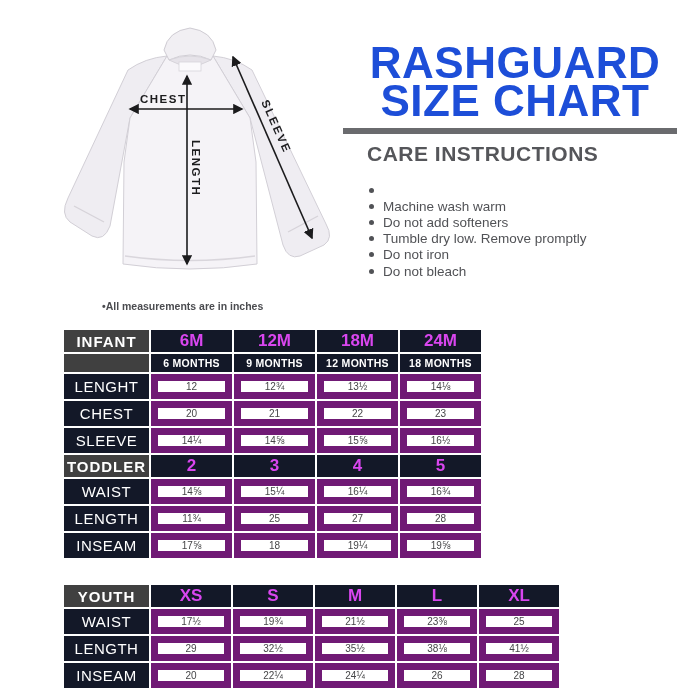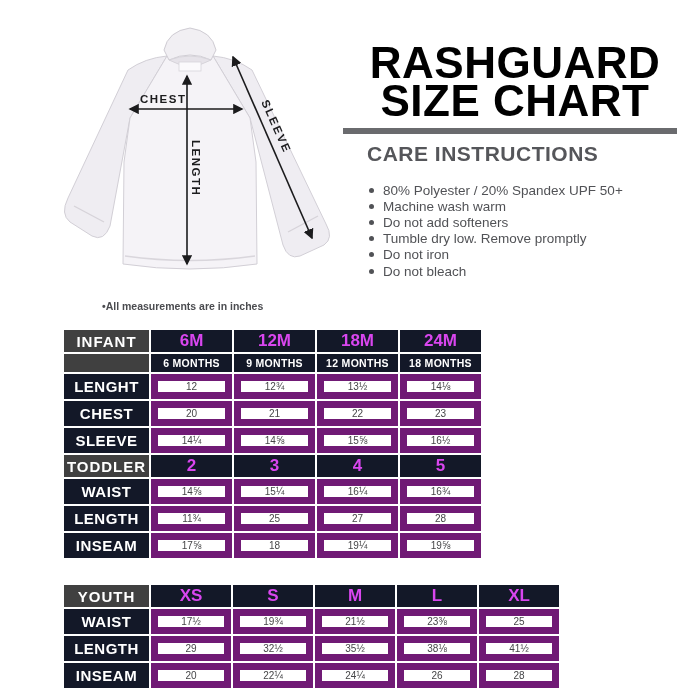--- a/index.html
+++ b/index.html
@@ -5,21 +5,21 @@
   html,body { margin:0; padding:0; }
   body {
     width:700px; height:700px; position:relative; background:#ffffff;
     font-family:"Liberation Sans","DejaVu Sans",sans-serif; overflow:hidden;
   }
   .abs { position:absolute; }
 
   
   .title-block {
     left:345px; top:44px; width:340px; text-align:center;
-    color:#000000; font-weight:bold; font-size:44px; line-height:38px;
+    color:#1d4ed8; font-weight:bold; font-size:44px; line-height:38px;
     letter-spacing:0.5px; white-space:nowrap;
   }
   .title-underline { left:343px; top:128px; width:334px; height:6px; background:#6a6b6e; }
   .care-heading {
     left:367px; top:142px; color:#55565a; font-weight:bold; font-size:21px;
     letter-spacing:0.5px; white-space:nowrap;
   }
   .care-list { left:369px; top:182px; }
   .care-item { display:flex; align-items:center; height:16.2px; font-size:13.5px; color:#515256; white-space:nowrap; }
   .care-dot { width:5px; height:5px; border-radius:50%; background:#515256; margin-right:9px; flex:none; }
@@ -31,21 +31,21 @@
   table.size-table { position:absolute; border-collapse:separate; border-spacing:2px; }
   #tbl-infant  { left:62px; top:328px; }
   #tbl-toddler { left:62px; top:453px; }
   #tbl-youth   { left:62px; top:583px; }
   table.size-table td { padding:0; margin:0; text-align:center; vertical-align:middle; box-sizing:border-box; }
   td.grp, td.grp-empty { width:85px; background:#404040; }
   td.grp   { color:#ffffff; font-weight:bold; font-size:15px; letter-spacing:1px; height:22px; }
   td.grp-empty { height:18px; }
   td.size  { background:#131828; color:#d946ef; font-weight:bold; font-size:17px; height:22px; width:81px; }
   td.sub   { background:#131828; color:#ffffff; font-weight:bold; font-size:10.5px; height:16px; width:81px; letter-spacing:0.3px; }
-  td.lbl   { background:#131828; color:#ffffff; font-weight:bold; font-size:15px; height:20px; letter-spacing:0.5px; }
+  td.lbl   { background:#131828; color:#ffffff; font-weight:normal; font-size:15px; height:20px; letter-spacing:0.5px; }
   td.val   { background:#ffffff; border:7px solid #701a75; color:#454547; font-size:10px; height:20px; width:81px; }
   #tbl-youth td.size, #tbl-youth td.val { width:80px; }
 
   
   #shirt-svg { left:30px; top:12px; }
   .arrow-line { stroke:#1b1b1d; stroke-width:1.6; fill:none; }
   .measure-label { font-family:"Liberation Sans","DejaVu Sans",sans-serif; font-weight:bold; font-size:11.5px; fill:#1c1c1e; }
 </style>
 </head>
 <body>
@@ -82,21 +82,20 @@
 <div class="abs title-block">
   <div>RASHGUARD</div>
   <div>SIZE CHART</div>
 </div>
 <div class="abs title-underline"></div>
 <div class="abs care-heading">CARE INSTRUCTIONS</div>
 
 <div class="abs care-list">
   <div class="care-item">
     <span class="care-dot"></span>
-    <span>80% Polyester / 20% Spandex UPF 50+</span>
   </div>
   <div class="care-item">
     <span class="care-dot"></span>
     <span>Machine wash warm</span>
   </div>
   <div class="care-item">
     <span class="care-dot"></span>
     <span>Do not add softeners</span>
   </div>
   <div class="care-item">

